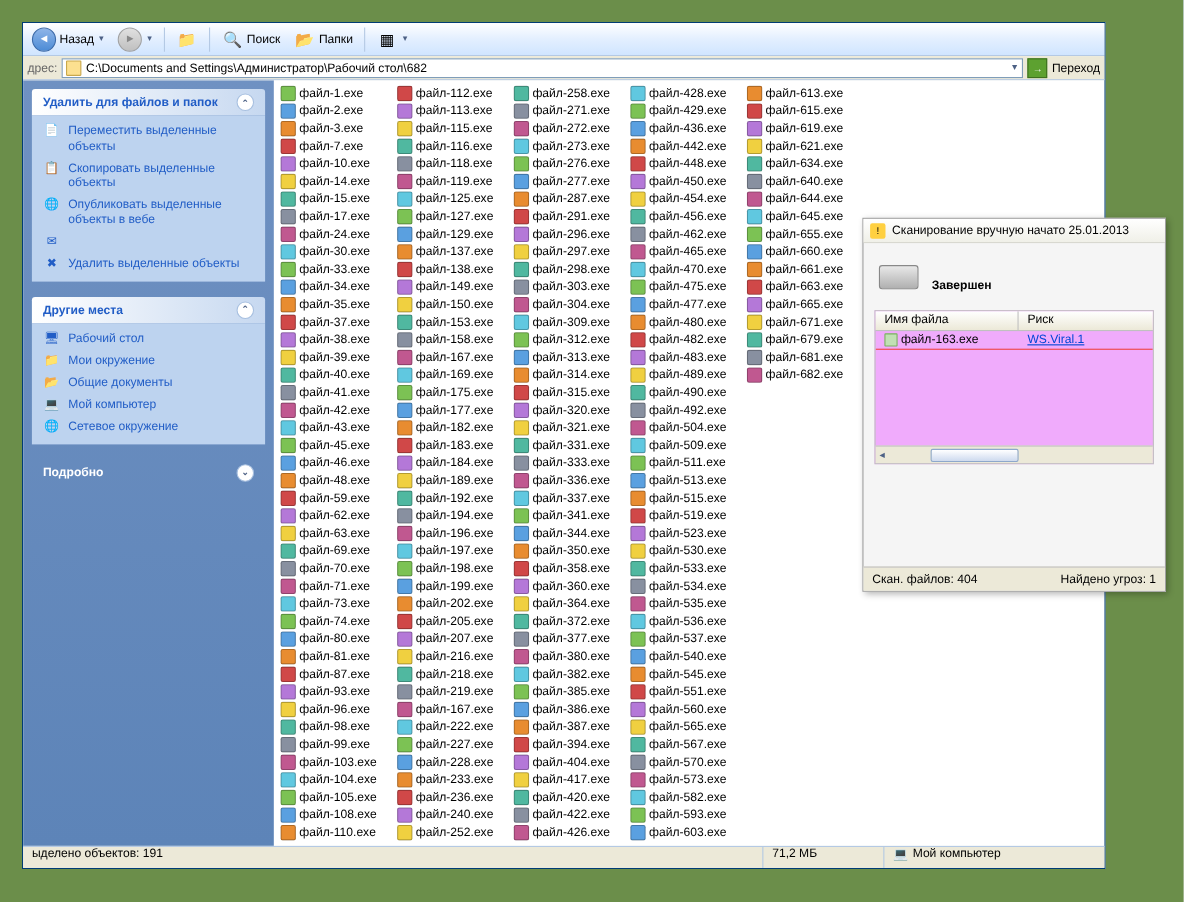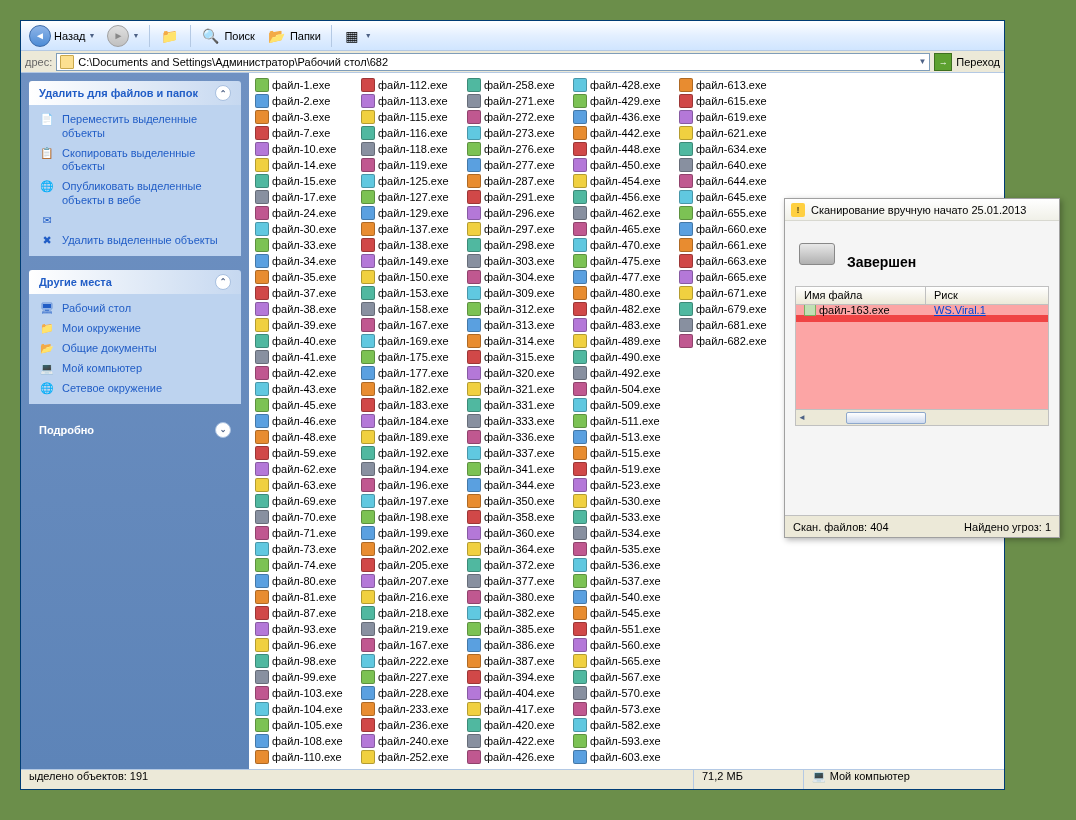--- a/index.html
+++ b/index.html
@@ -36,26 +36,26 @@
 .file-icon { width: 14px; height: 14px; flex-shrink: 0; border-radius: 2px; display: flex; align-items: center; justify-content: center; font-size: 9px; overflow: hidden; }
 .statusbar { height: 20px; background: #ece9d8; border-top: 1px solid #b4c9e4; display: flex; align-items: center; font-size: 11px; }
 .status-cell { padding: 0 8px; border-right: 1px solid #b4c9e4; height: 100%; display: flex; align-items: flex-start; gap: 4px; }
 .status-cell.grow { flex: 1; }
 .scanner { position: absolute; top: 198px; left: 784px; width: 276px; height: 340px; background: #f5f5f5; border: 1px solid #a0a0a0; box-shadow: 2px 2px 6px rgba(0,0,0,0.3); display: flex; flex-direction: column; }
 .scan-title { height: 22px; background: linear-gradient(to bottom, #fff, #f0f0e8); border-bottom: 1px solid #d8d8d0; display: flex; align-items: center; padding: 0 6px; gap: 6px; font-size: 11px; }
 .scan-shield { width: 14px; height: 14px; background: #ffd040; border-radius: 2px; display: flex; align-items: center; justify-content: center; font-size: 9px; }
 .scan-body { flex: 1; padding: 10px; display: flex; flex-direction: column; gap: 10px; }
 .scan-status { display: flex; align-items: center; gap: 12px; padding: 6px 4px; }
 .disk-icon { width: 36px; height: 22px; background: linear-gradient(to bottom, #e8e8e8, #b0b0b0); border: 1px solid #888; border-radius: 3px; }
-.scan-status-text { font-weight: bold; font-size: 14px; margin-top: 17px; }
-.result-table { border: 1px solid #c0c0c0; background: #fca5a5; height: 140px; display: flex; flex-direction: column; }
+.scan-status-text { font-weight: bold; font-size: 11px; margin-top: 17px; }
+.result-table { border: 1px solid #c0c0c0; background: #f0abfc; height: 140px; display: flex; flex-direction: column; }
 .rt-header { display: flex; background: linear-gradient(to bottom, #fff, #ece9d8); border-bottom: 1px solid #c0c0c0; height: 18px; }
 .rt-col { padding: 2px 8px; border-right: 1px solid #c0c0c0; font-size: 11px; }
 .rt-body { flex: 1; overflow: auto; }
-.rt-row { display: flex; height: 17px; align-items: center; border-bottom: 7px solid #ef4444; }
+.rt-row { display: flex; height: 17px; align-items: center; border-bottom: 1px solid #ef4444; }
 .rt-cell { padding: 1px 8px; font-size: 11px; display: flex; align-items: center; gap: 3px; }
 .rt-link { color: #0046d5; text-decoration: underline; cursor: pointer; }
 .rt-fileicon { width: 12px; height: 12px; background: #c1e0b4; border: 1px solid #7ab060; border-radius: 1px; }
 .rt-scroll { height: 16px; background: #ece9d8; border-top: 1px solid #c0c0c0; display: flex; align-items: center; padding: 0 2px; }
 .rt-thumb { width: 80px; height: 12px; background: linear-gradient(to bottom, #fff, #cedaef); border: 1px solid #8ea8cc; border-radius: 2px; margin-left: 40px; }
 .scan-buttons { display: flex; justify-content: space-between; gap: 8px; }
 .scan-btn { border: 1px solid #a0a0a0; background: linear-gradient(to bottom, #fff, #ece9d8); padding: 3px 10px; font-size: 11px; color: #888; border-radius: 2px; cursor: default; }
 .scan-footer { height: 22px; background: #ece9d8; border-top: 1px solid #c0c0c0; display: flex; align-items: center; justify-content: space-between; padding: 0 8px; font-size: 11px; }
 .desktop-bg { position: absolute; inset: 0; background: linear-gradient(to bottom, #9abce0 0%, #c0d8e8 35%, #6b8e4a 55%, #4a6a30 100%); z-index: -1; }
 </style>

